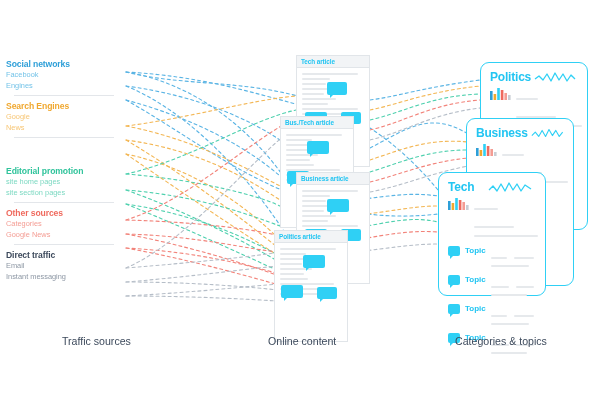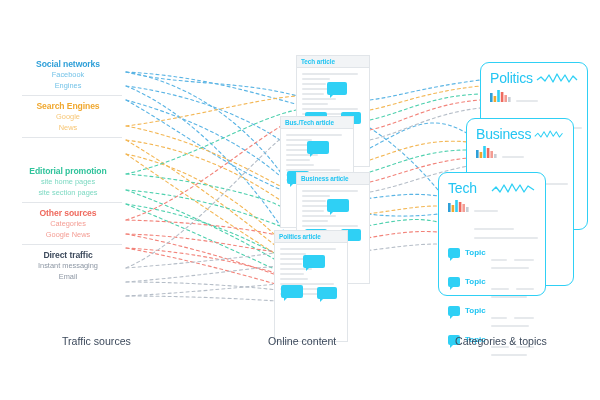--- a/index.html
+++ b/index.html
@@ -9,21 +9,21 @@
     font-family:"Liberation Sans", sans-serif;
     overflow:hidden;
     position:relative;
   }
   #stage { position:absolute; left:0; top:0; width:600px; height:400px; }
 
   
   #links { position:absolute; left:0; top:0; width:600px; height:400px; }
 
   
-  .sources { position:absolute; left:14px; top:58px; width:108px; text-align:center; }
+  .sources { position:absolute; left:6px; top:58px; width:108px; text-align:left; }
   .src-group { margin-bottom:2px; }
   .src-head {
     font-size:8.6px; font-weight:bold; line-height:12px;
     letter-spacing:-0.1px; white-space:nowrap;
   }
   .src-item {
     font-size:7.4px; line-height:10.5px; white-space:nowrap;
   }
   .src-rule { height:1px; background:#e3e6ea; margin:4px 0 4px 8px; }
 
@@ -69,21 +69,21 @@
   }
 
   
   .catcard {
     position:absolute; background:#ffffff;
     border:1.6px solid #2fd0f5; border-radius:9px;
     box-sizing:border-box;
   }
   .cat-head { display:flex; align-items:center; padding:7px 8px 0 9px; }
   .cat-name {
-    font-size:14px; font-weight:normal; color:#22c5f2;
+    font-size:12px; font-weight:bold; color:#22c5f2;
     letter-spacing:-0.2px; white-space:nowrap;
   }
   .spark { margin-left:3px; }
   .cat-sum { display:flex; align-items:flex-start; padding:3px 8px 0 9px; }
   .barchart { margin-right:4px; flex:0 0 auto; }
   .sum-lines { flex:1 1 auto; padding-top:2px; }
   .sum-lines .ln { height:2.2px; margin-bottom:2.6px; }
 
   .topic-row { display:flex; align-items:flex-start; padding:0 8px 0 9px; margin-top:6px; }
   .topic-bub {
@@ -205,22 +205,22 @@
 
     <div class="src-group g-other">
       <div class="src-head">Other sources</div>
       <div class="src-item">Categories</div>
       <div class="src-item">Google News</div>
     </div>
     <div class="src-rule"></div>
 
     <div class="src-group g-direct">
       <div class="src-head">Direct traffic</div>
+      <div class="src-item">Email</div>
       <div class="src-item">Instant messaging</div>
-      <div class="src-item">Email</div>
     </div>
   </div>
 
   <div class="article" style="left:296px; top:55px;">
     <div class="art-titlebar">
       <span class="art-title">Tech article</span>
     </div>
     <div class="art-body">
       <div class="ln" style="width:56px;"></div>
       <div class="ln" style="width:28px;"></div>

